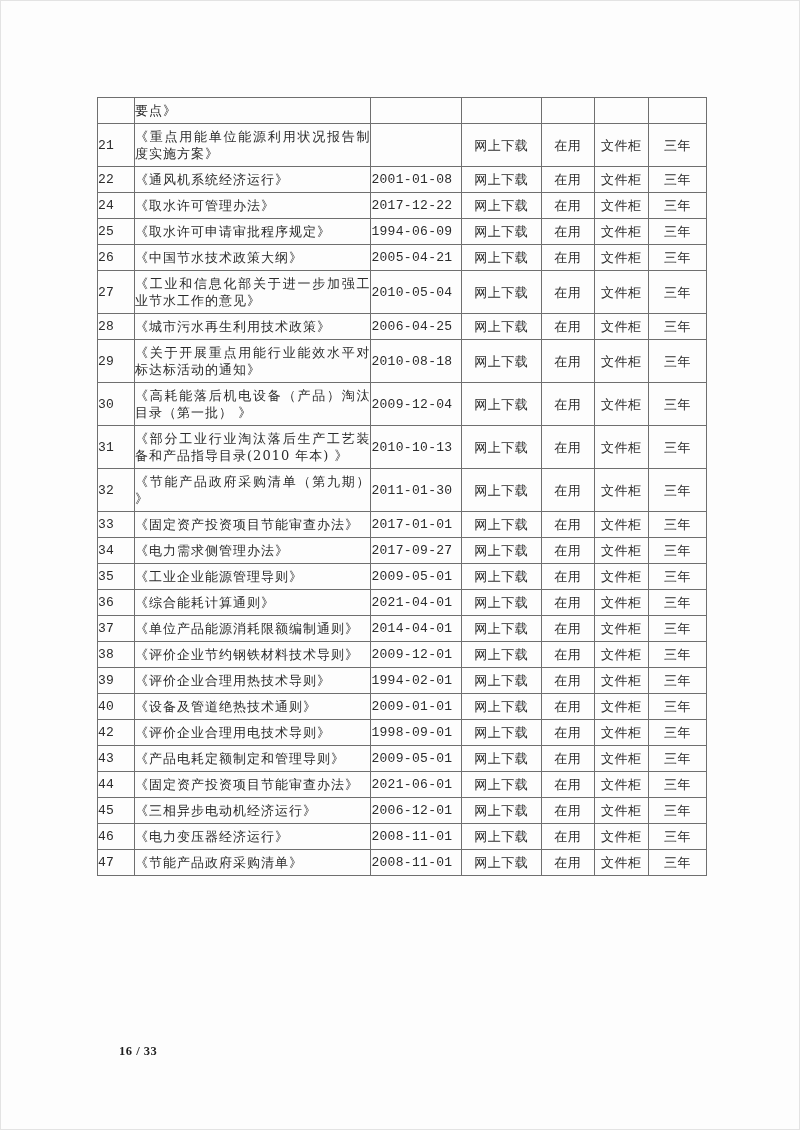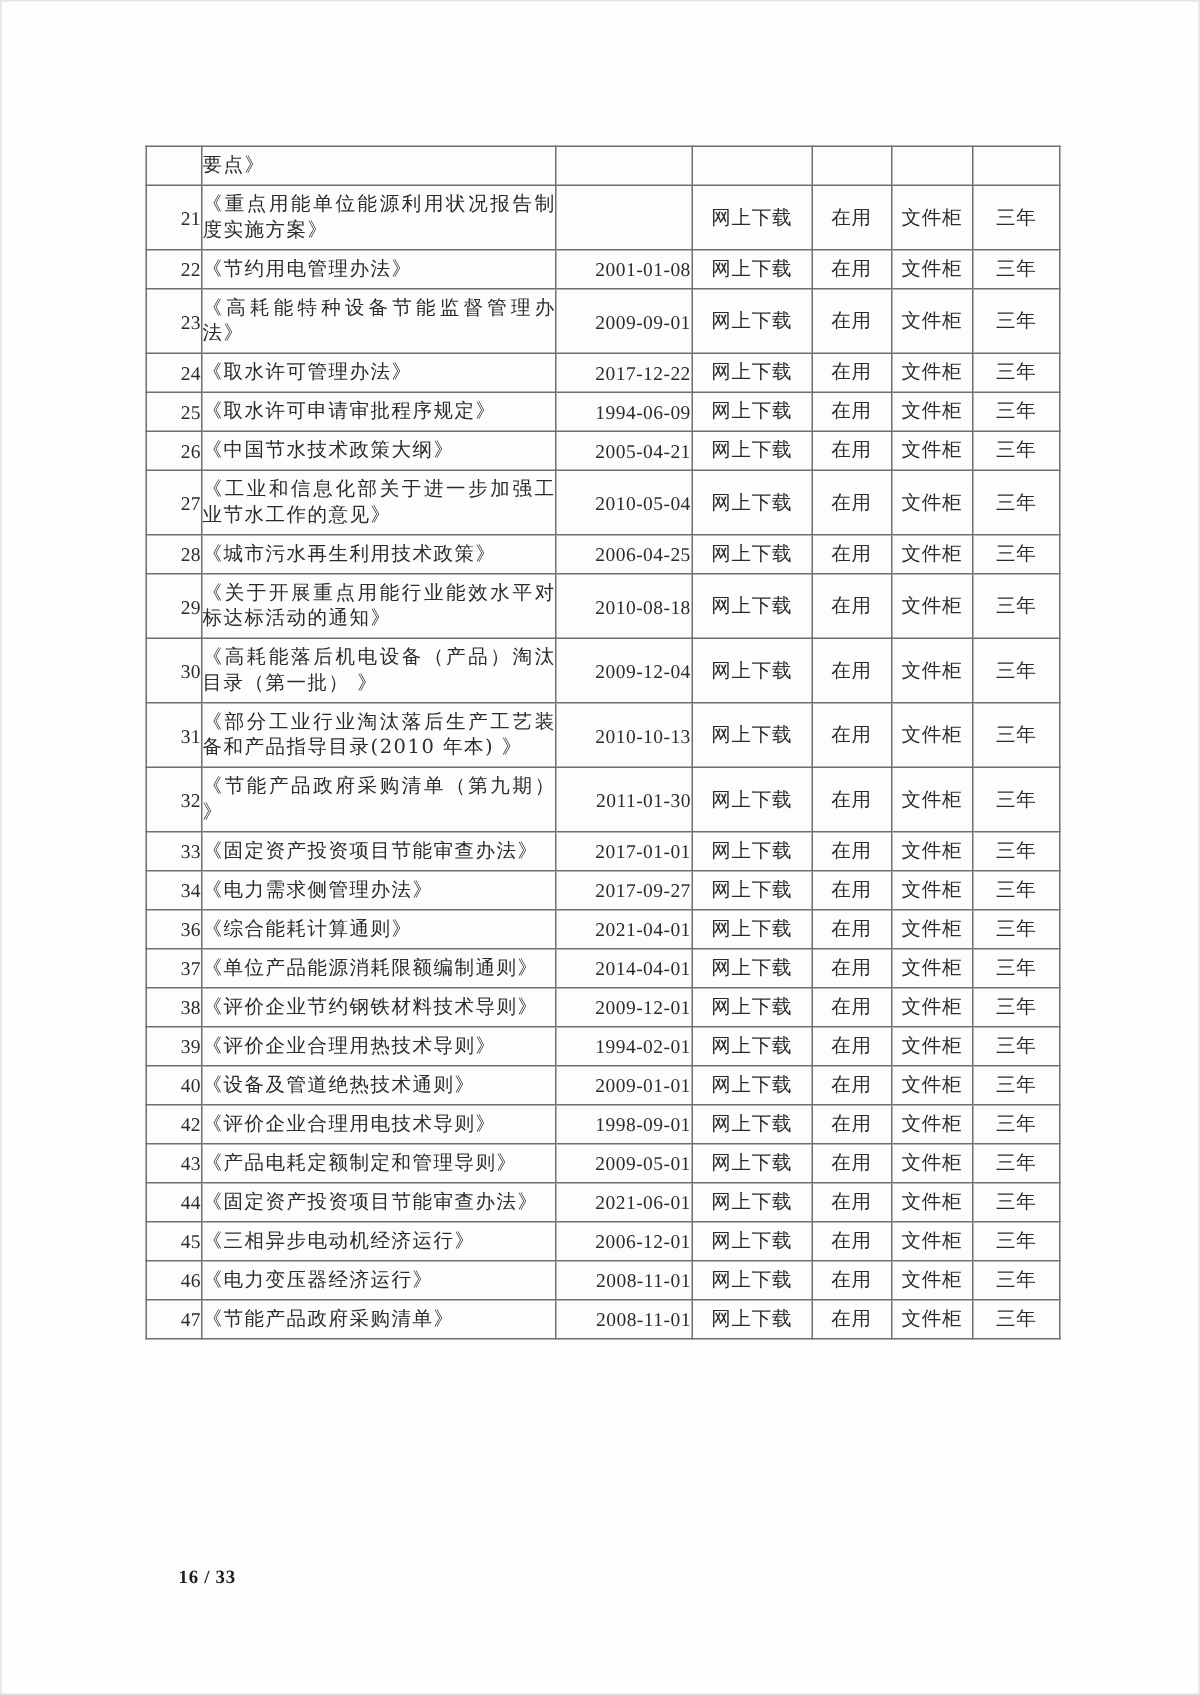--- a/index.html
+++ b/index.html
@@ -28,22 +28,22 @@
   table.doc-table td {
     border: 1px solid #6f6f6f;
     padding: 4px 0;
     vertical-align: middle;
     color: #2b2b2b;
     line-height: 17px;
     font-size: 13px;
     overflow: hidden;
   }
   td.c-num, td.c-date {
-    text-align: right;
-    font-family: Liberation Serif, serif;
+    text-align: left;
+    font-family: Liberation Mono, monospace;
     color: #1f1f1f;
     letter-spacing: 0.3px;
   }
   td.c-title {
     font-family: "DejaVu Serif", serif;
     text-align: justify;
     padding-left: 13px;
     padding-right: 5px;
     letter-spacing: 1px;
     font-size: 13.5px;
@@ -97,31 +97,22 @@
           <td class="c-num">21</td>
           <td class="c-title">《重点用能单位能源利用状况报告制度实施方案》</td>
           <td class="c-date"></td>
           <td class="c-cn">网上下载</td>
           <td class="c-cn">在用</td>
           <td class="c-cn">文件柜</td>
           <td class="c-cn">三年</td>
         </tr>
         <tr>
           <td class="c-num">22</td>
-          <td class="c-title">《节约用电管理办法》</td>
+          <td class="c-title">《通风机系统经济运行》</td>
           <td class="c-date">2001-01-08</td>
-          <td class="c-cn">网上下载</td>
-          <td class="c-cn">在用</td>
-          <td class="c-cn">文件柜</td>
-          <td class="c-cn">三年</td>
-        </tr>
-        <tr>
-          <td class="c-num">23</td>
-          <td class="c-title">《高耗能特种设备节能监督管理办法》</td>
-          <td class="c-date">2009-09-01</td>
           <td class="c-cn">网上下载</td>
           <td class="c-cn">在用</td>
           <td class="c-cn">文件柜</td>
           <td class="c-cn">三年</td>
         </tr>
         <tr>
           <td class="c-num">24</td>
           <td class="c-title">《取水许可管理办法》</td>
           <td class="c-date">2017-12-22</td>
           <td class="c-cn">网上下载</td>
@@ -213,20 +204,29 @@
         <tr>
           <td class="c-num">34</td>
           <td class="c-title">《电力需求侧管理办法》</td>
           <td class="c-date">2017-09-27</td>
           <td class="c-cn">网上下载</td>
           <td class="c-cn">在用</td>
           <td class="c-cn">文件柜</td>
           <td class="c-cn">三年</td>
         </tr>
         <tr>
+          <td class="c-num">35</td>
+          <td class="c-title">《工业企业能源管理导则》</td>
+          <td class="c-date">2009-05-01</td>
+          <td class="c-cn">网上下载</td>
+          <td class="c-cn">在用</td>
+          <td class="c-cn">文件柜</td>
+          <td class="c-cn">三年</td>
+        </tr>
+        <tr>
           <td class="c-num">36</td>
           <td class="c-title">《综合能耗计算通则》</td>
           <td class="c-date">2021-04-01</td>
           <td class="c-cn">网上下载</td>
           <td class="c-cn">在用</td>
           <td class="c-cn">文件柜</td>
           <td class="c-cn">三年</td>
         </tr>
         <tr>
           <td class="c-num">37</td>

